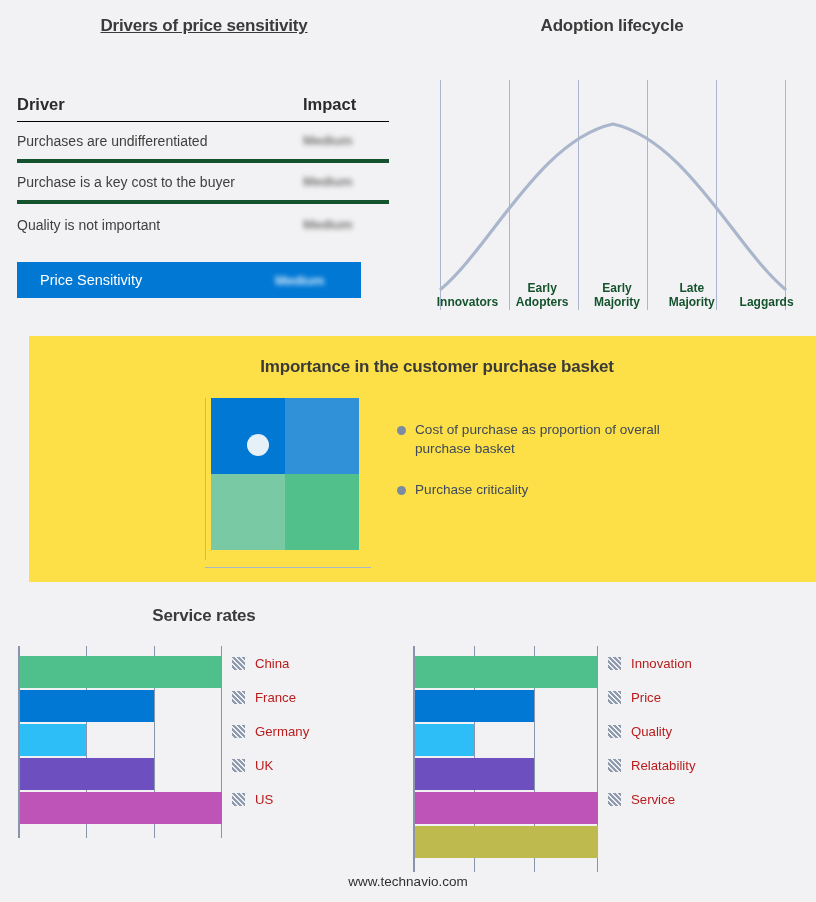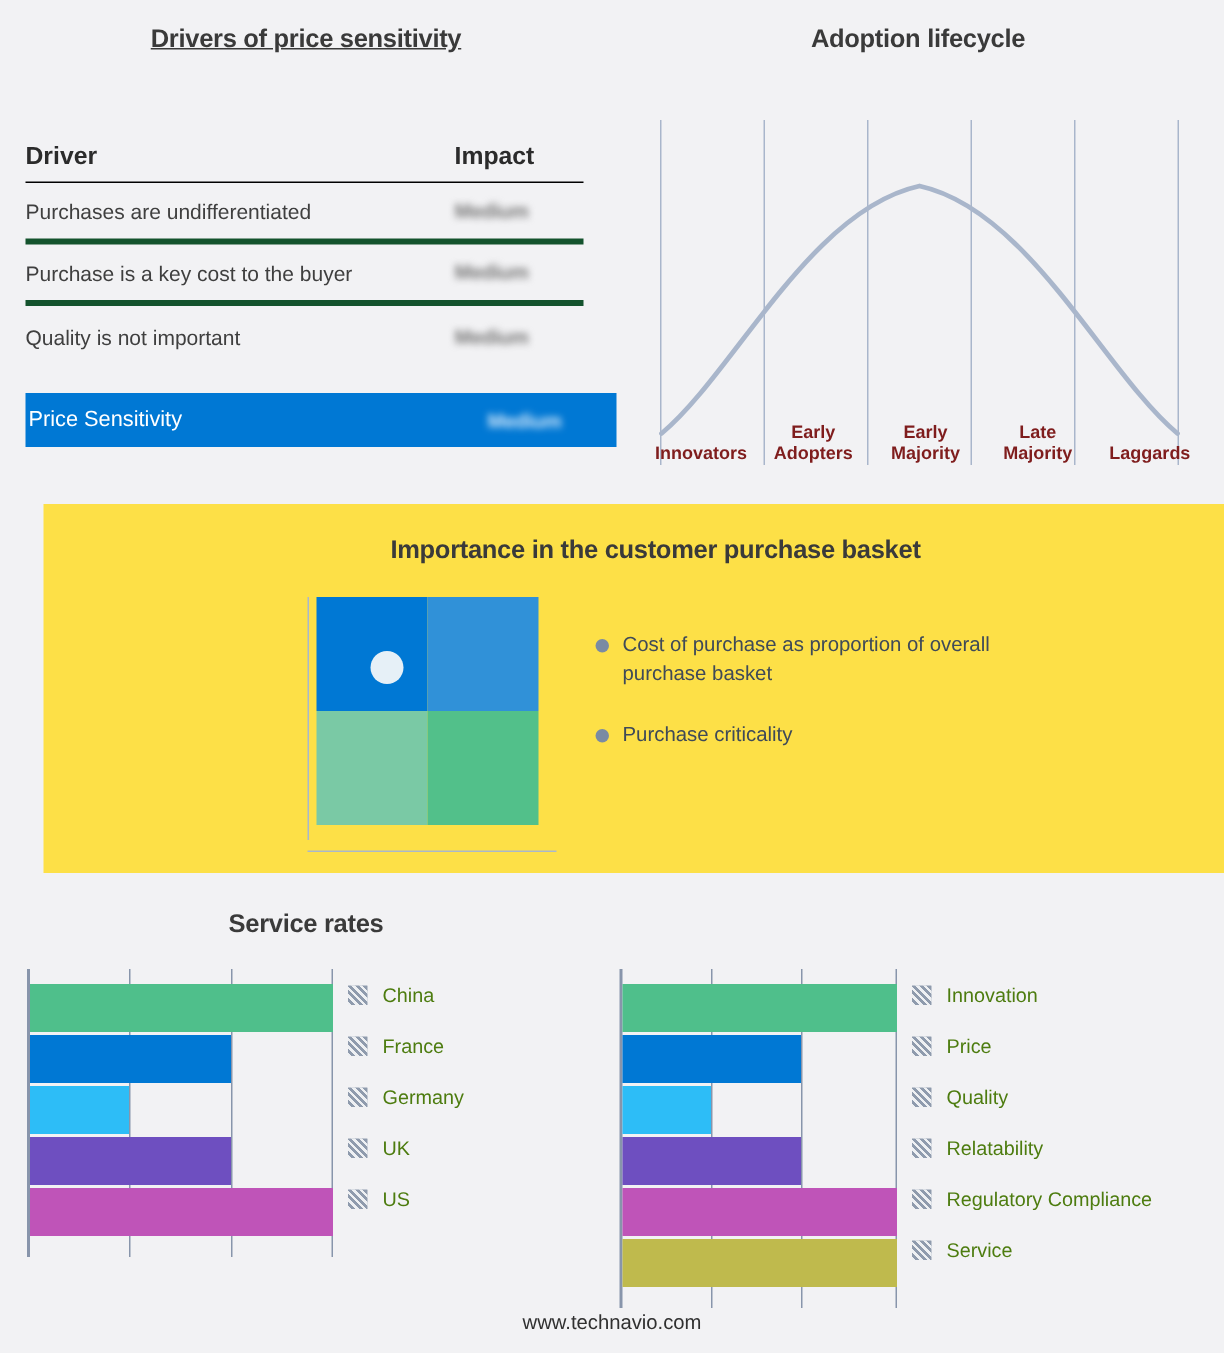--- a/index.html
+++ b/index.html
@@ -74,22 +74,22 @@
     filter: blur(2.6px);
     -webkit-filter: blur(2.6px);
     font-weight: bold;
     letter-spacing: -0.3px;
   }
   .dt-row.highlight {
     background: #0078d4;
     border-bottom: none;
     height: 36px;
     margin-top: 17px;
-    padding-left: 2px;
-    width: 394px;
+    padding-left: 23px;
+    width: 344px;
   }
   .dt-row.highlight .dt-driver {
     color: #ffffff;
     font-size: 14.5px;
   }
   .dt-row.highlight .dt-impact.blurred {
     color: #cfe6fa;
   }
 
   
@@ -108,21 +108,21 @@
     left: 22px; top: 272px;
     width: 374px; height: 40px;
     display: flex;
   }
   .lc-label {
     flex: 1 1 0;
     text-align: center;
     font-weight: bold;
     font-size: 12px;
     line-height: 14px;
-    color: #7f1d1d;
+    color: #14532d;
     display: flex;
     flex-direction: column;
     justify-content: flex-end;
     align-items: center;
     padding-bottom: 3px;
     box-sizing: border-box;
   }
 
   
   #basket-panel {
@@ -251,21 +251,21 @@
     background-image: repeating-linear-gradient(
       45deg,
       rgba(255,255,255,0.85) 0px,
       rgba(255,255,255,0.85) 1.6px,
       rgba(0,0,0,0) 1.6px,
       rgba(0,0,0,0) 3.6px
     );
   }
   .bl-label {
     font-size: 13.2px;
-    color: #4d7c0f;
+    color: #b91c1c;
     white-space: nowrap;
   }
 
   
   #footer {
     position: absolute;
     left: 0; top: 874px; width: 816px;
     text-align: center;
     font-size: 13.5px;
     color: #303030;
@@ -481,22 +481,18 @@
     <div class="bl-row">
       <span class="swatch"></span>
       <span class="bl-label">Quality</span>
     </div>
     <div class="bl-row">
       <span class="swatch"></span>
       <span class="bl-label">Relatability</span>
     </div>
     <div class="bl-row">
       <span class="swatch"></span>
-      <span class="bl-label">Regulatory Compliance</span>
-    </div>
-    <div class="bl-row">
-      <span class="swatch"></span>
       <span class="bl-label">Service</span>
     </div>
   </div>
 </div>
 
 <div id="footer">www.technavio.com</div>
 
 </body></html>

